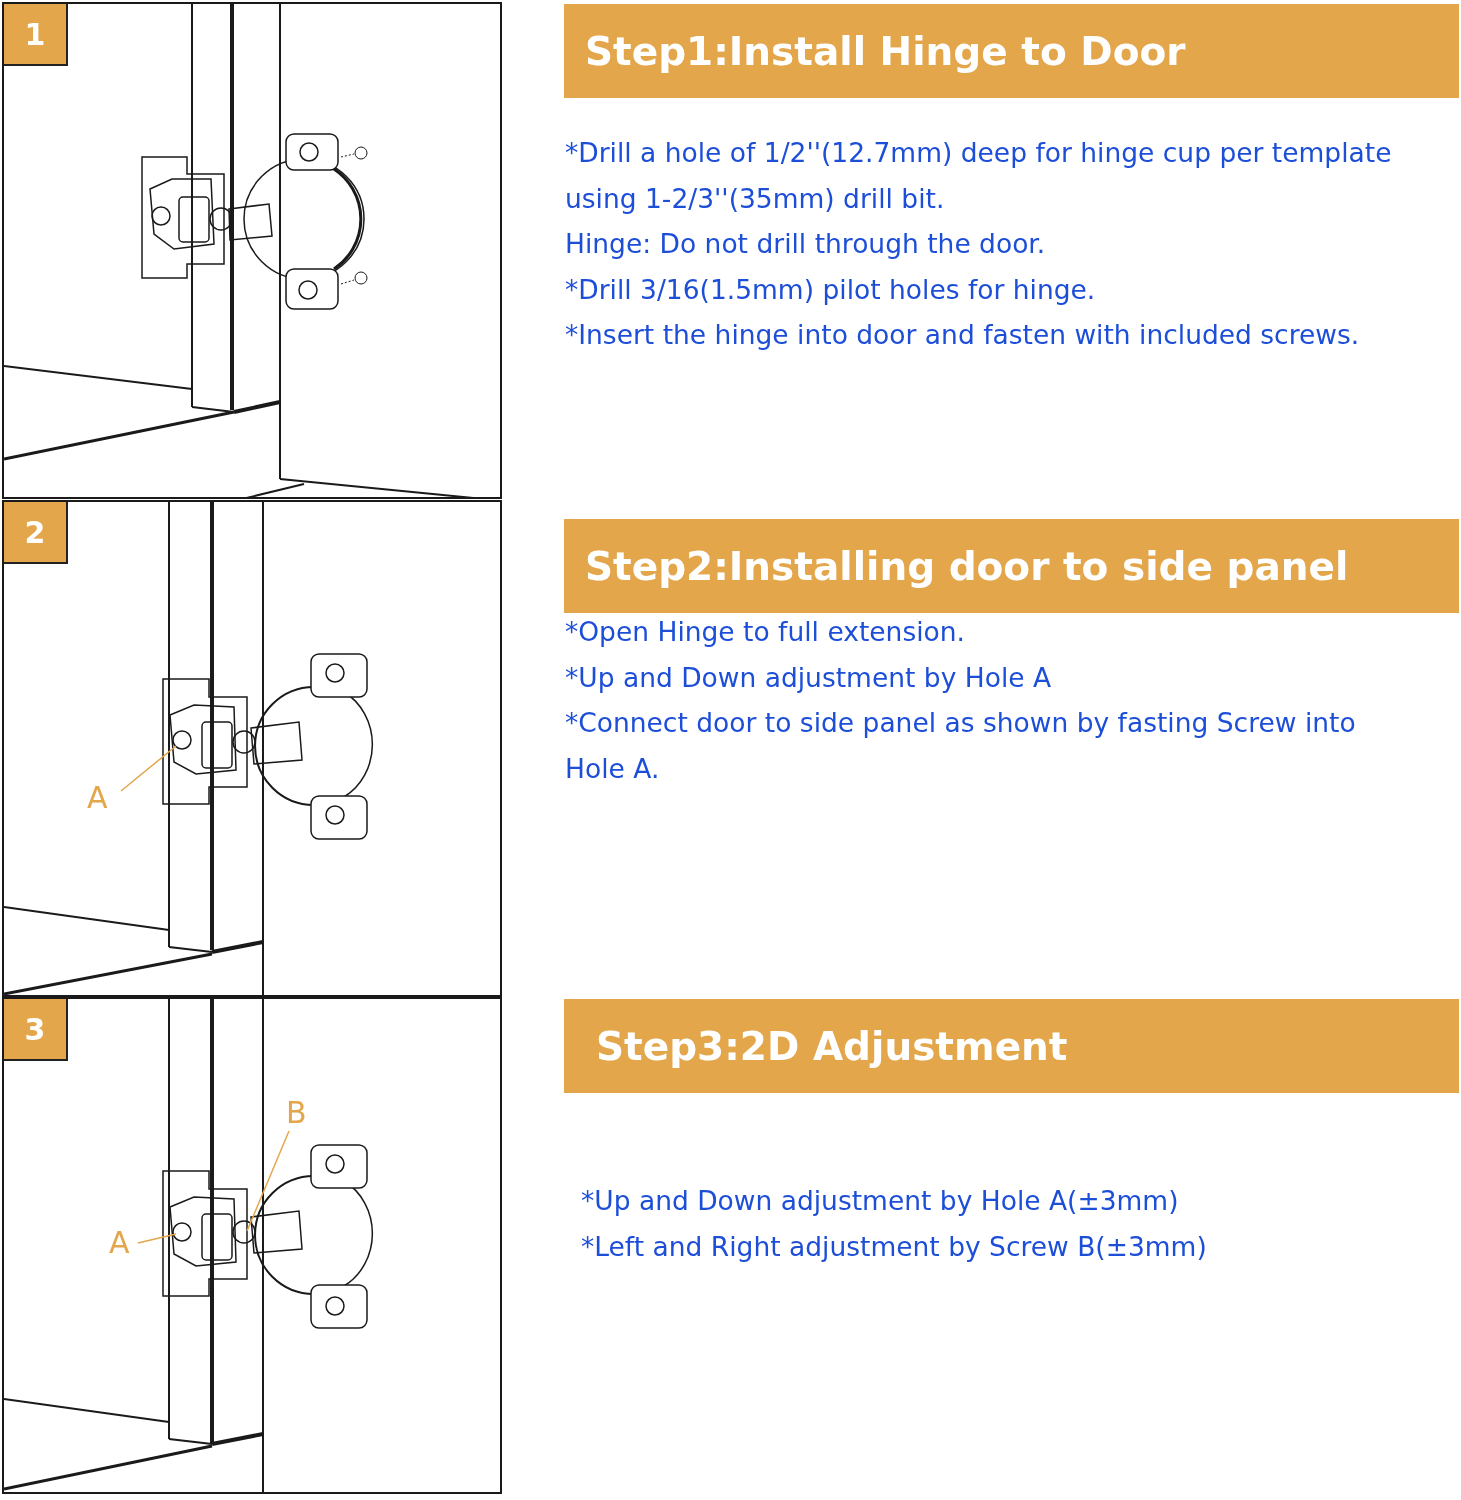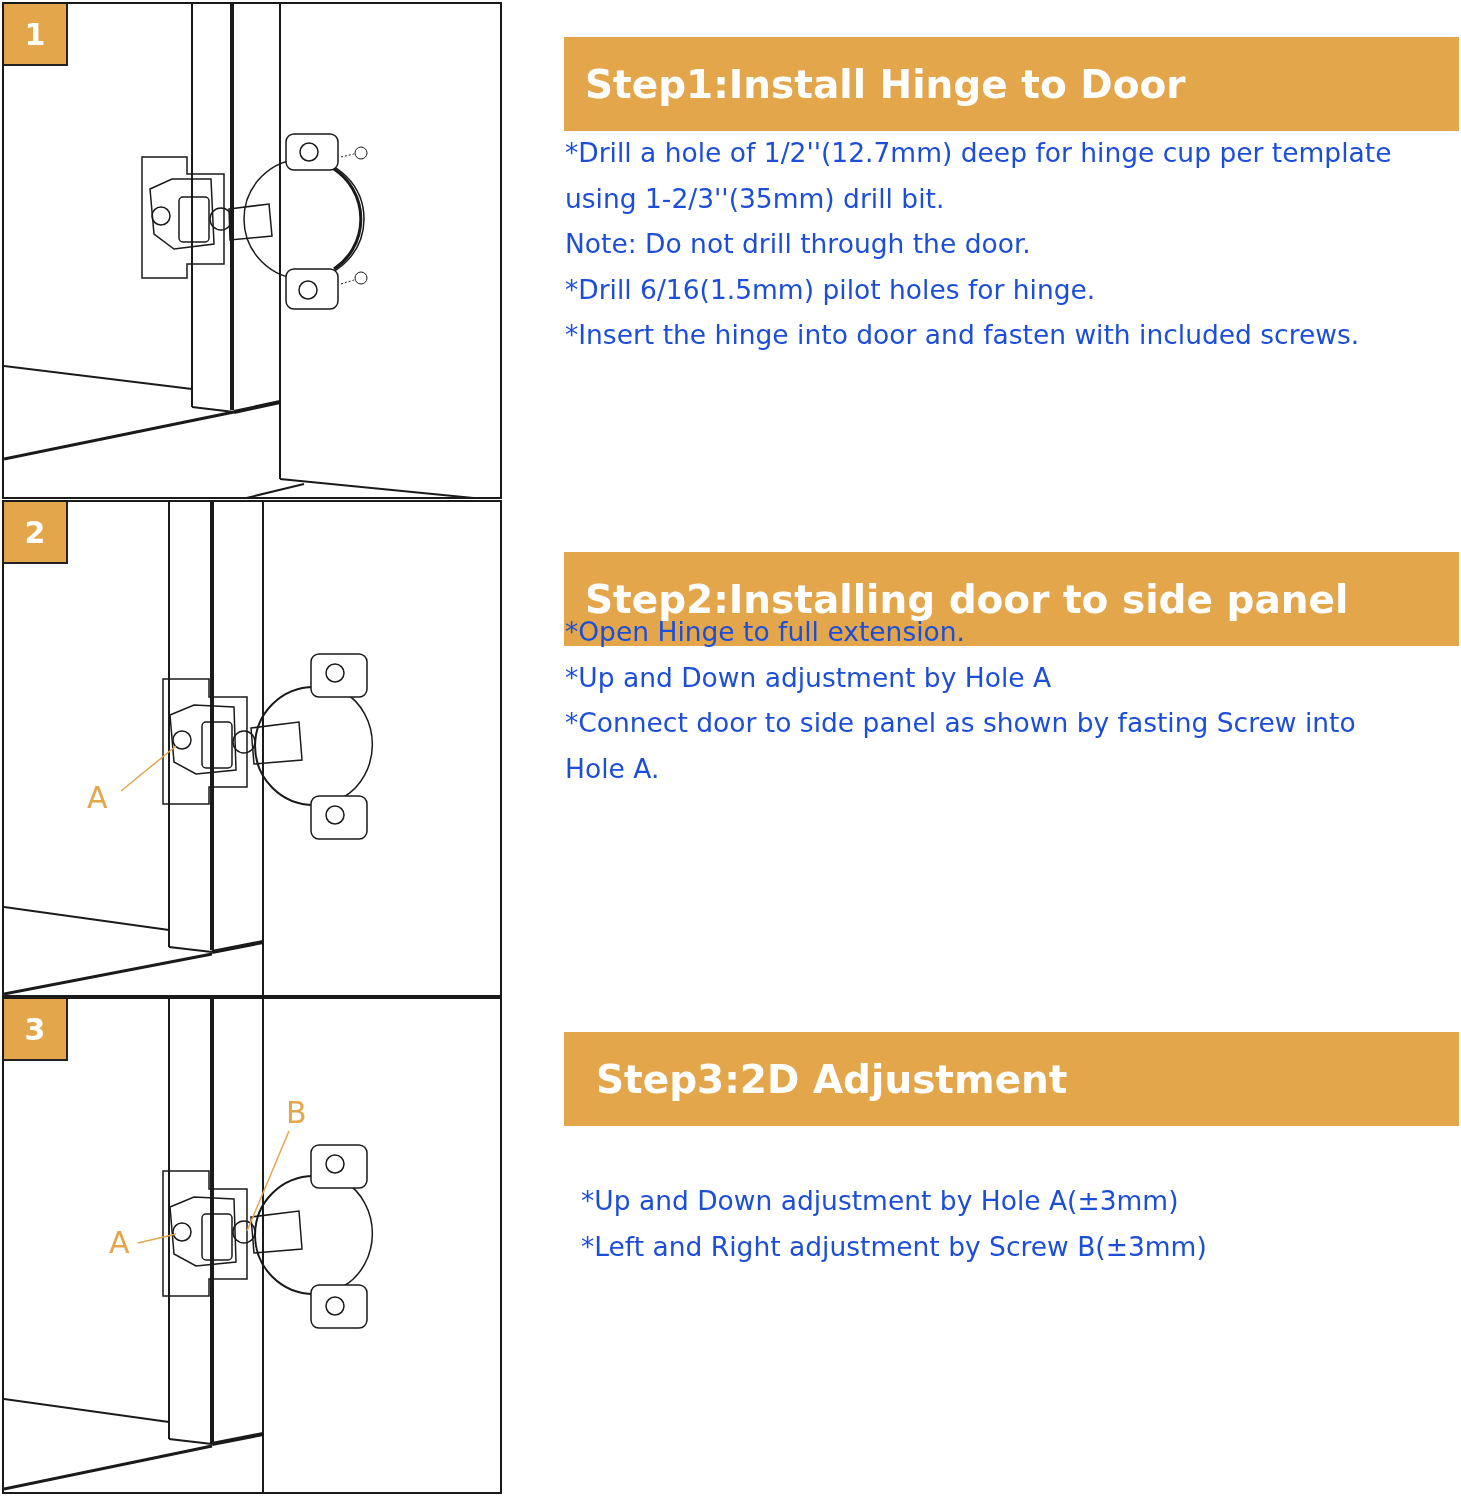--- a/index.html
+++ b/index.html
@@ -1,21 +1,21 @@
 <!DOCTYPE html>
 <html><head>
   <meta charset="utf-8">
   <style>
     html, body { margin: 0; padding: 0; background: #ffffff; }
     body { width: 1461px; height: 1500px; position: relative; overflow: hidden; font-family: "DejaVu Sans", sans-serif; }
     .panel { position: absolute; left: 2px; width: 500px; height: 497px; border: 2px solid #1a1a1a; box-sizing: border-box; background: #fff; overflow: hidden; }
     .panel svg { position: absolute; left: 0; top: 0; }
     .badge { position: absolute; left: 0; top: 0; width: 64px; height: 62px; background: #e3a64b; border-right: 2px solid #222; border-bottom: 2px solid #222; box-sizing: border-box; color: #fff; font-weight: bold; font-size: 30px; display: flex; align-items: center; justify-content: center; font-family: "DejaVu Sans", sans-serif; }
     .callout { position: absolute; color: #e3a64b; font-size: 30px; font-family: "DejaVu Sans", sans-serif; }
-    .step-header { position: absolute; left: 564px; width: 895px; height: 94px; background: #e3a64b; box-sizing: border-box; padding-left: 21px; display: flex; align-items: center; color: #fff; font-weight: bold; font-size: 39px; font-family: "DejaVu Sans", sans-serif; letter-spacing: 0px; margin-top: 33px; }
+    .step-header { position: absolute; left: 564px; width: 895px; height: 94px; background: #e3a64b; box-sizing: border-box; padding-left: 21px; display: flex; align-items: center; color: #fff; font-weight: bold; font-size: 39px; font-family: "DejaVu Sans", sans-serif; letter-spacing: 0px; }
     .step-body { position: absolute; left: 565px; width: 895px; color: #1d4ed8; font-size: 26.5px; line-height: 45.5px; font-family: "DejaVu Sans", sans-serif; }
     .step-body p { margin: 0; white-space: nowrap; }
   </style>
 </head>
 <body>
 
 <div class="panel" style="top:2px;">
   <svg width="500" height="497" viewBox="0 0 500 497">
     <g fill="none" stroke="#1a1a1a" stroke-width="2">
 
@@ -112,22 +112,22 @@
   <div class="callout" style="left:105px; top:226px;">A</div>
   <div class="callout" style="left:282px; top:96px;">B</div>
 </div>
 
 <div class="step-header" style="top:4px;">
   <span>Step1:Install Hinge to Door</span>
 </div>
 <div class="step-body" style="top:130px;">
   <p>*Drill a hole of 1/2''(12.7mm) deep for hinge cup per template</p>
   <p>using 1-2/3''(35mm) drill bit.</p>
-  <p>Note: Do not drill through the door.</p>
-  <p>*Drill 6/16(1.5mm) pilot holes for hinge.</p>
+  <p>Hinge: Do not drill through the door.</p>
+  <p>*Drill 3/16(1.5mm) pilot holes for hinge.</p>
   <p>*Insert the hinge into door and fasten with included screws.</p>
 </div>
 
 <div class="step-header" style="top:519px;">
   <span>Step2:Installing door to side panel</span>
 </div>
 <div class="step-body" style="top:609px;">
   <p>*Open Hinge to full extension.</p>
   <p>*Up and Down adjustment by Hole A</p>
   <p>*Connect door to side panel as shown by fasting Screw into</p>

